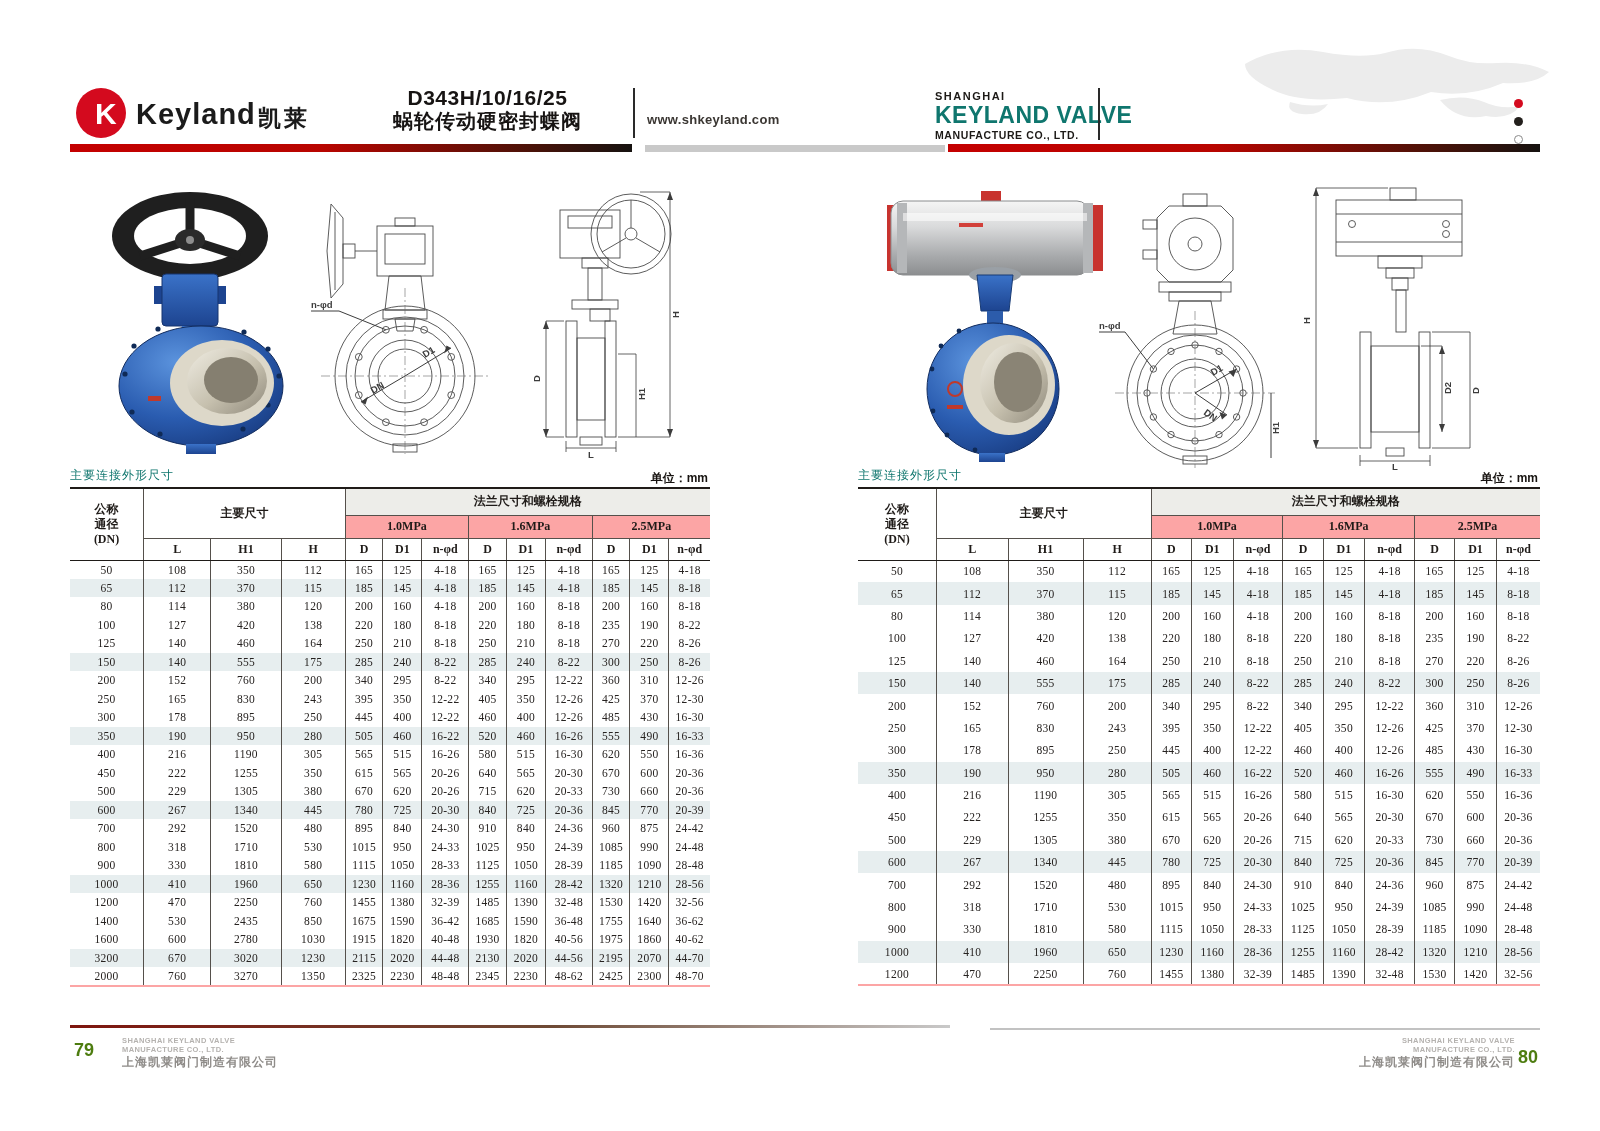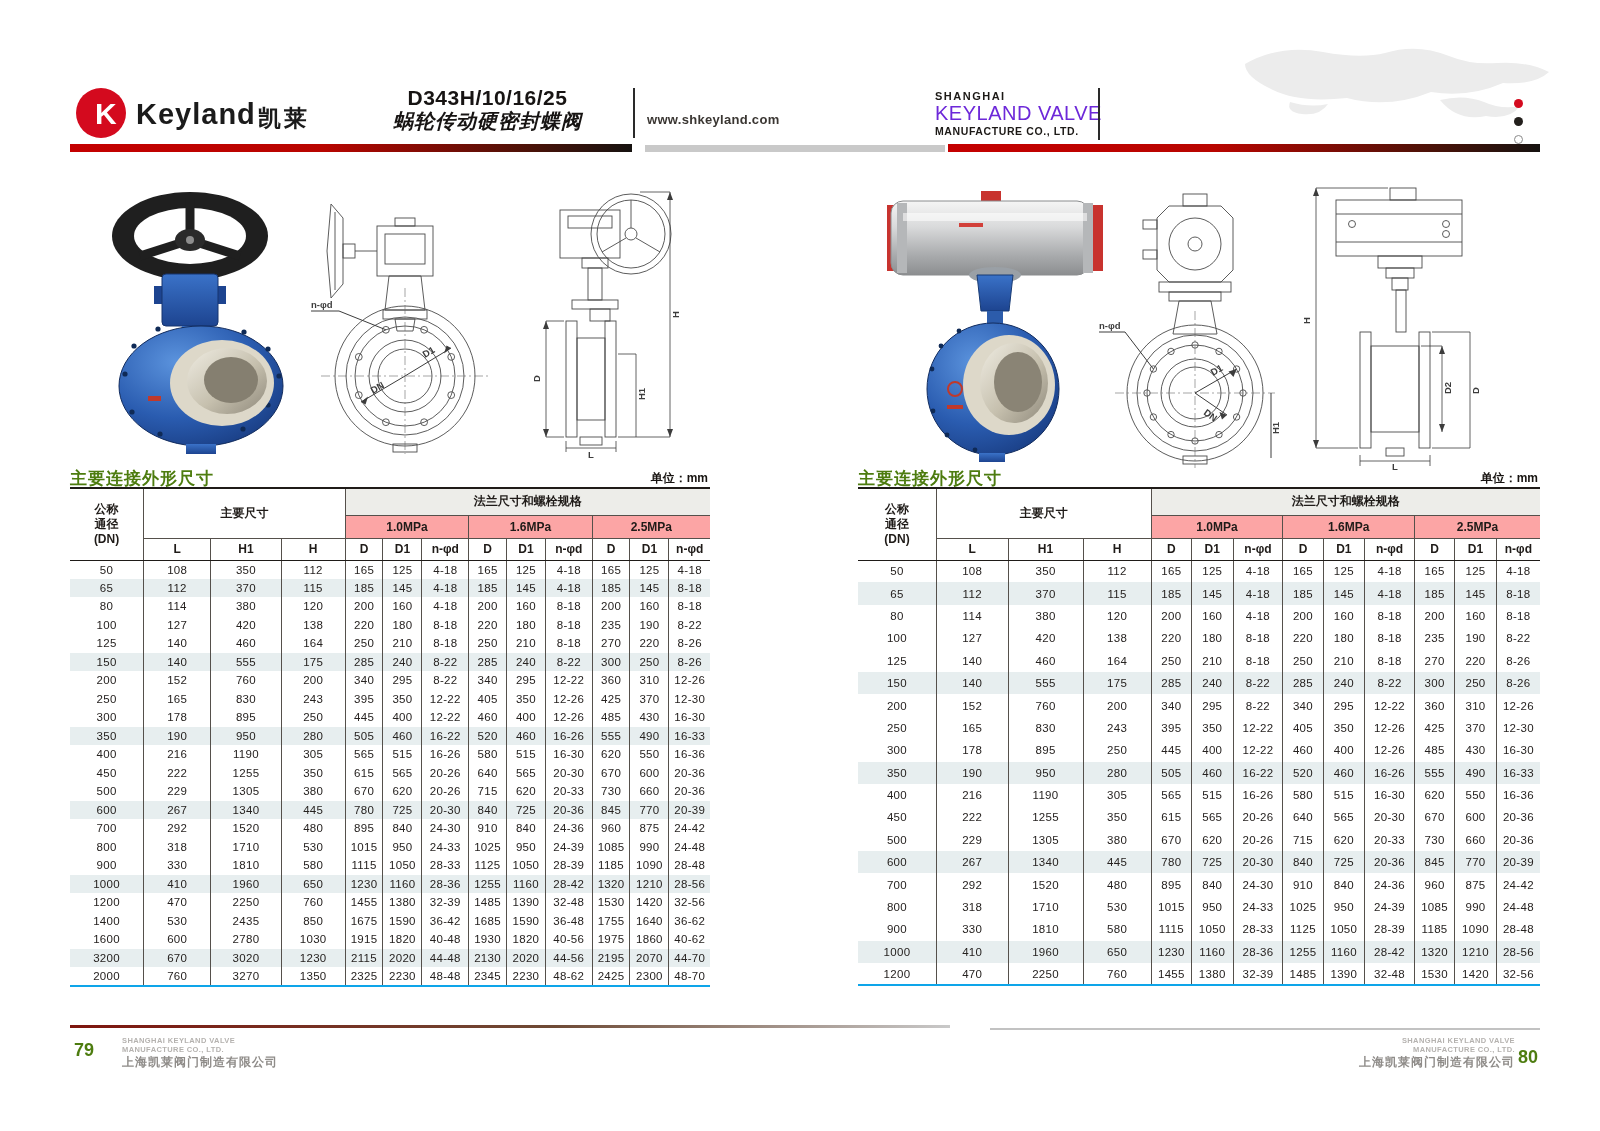--- a/index.html
+++ b/index.html
@@ -5,37 +5,37 @@
   html,body{margin:0;padding:0;background:#888;}
   .sheet{position:relative;width:1600px;height:1131px;background:#ffffff;overflow:hidden;
          font-family:"Liberation Sans","DejaVu Sans",sans-serif;color:#1d1d1d;}
   .abs{position:absolute;}
 
   
   .brand-name{font-size:29px;font-weight:bold;letter-spacing:1px;color:#1b1b1b;}
   .brand-cn{font-size:23px;font-weight:bold;color:#1b1b1b;letter-spacing:3px;}
   .model-block{text-align:center;line-height:1.15;}
   .model-num{font-size:21px;font-weight:bold;color:#171413;letter-spacing:.5px;}
-  .model-cn{font-size:20px;font-weight:bold;color:#171413;letter-spacing:1px;font-style:italic;}
+  .model-cn{font-size:20px;font-weight:bold;color:#171413;letter-spacing:1px;}
   .vdiv{width:2px;background:#2a2a2a;}
   .website{font-size:13px;font-weight:bold;color:#3a3632;letter-spacing:.3px;}
   .co-l1{font-size:11px;font-weight:bold;letter-spacing:1.5px;color:#1c1916;}
-  .co-l2{font-size:20px;font-weight:normal;letter-spacing:.5px;color:#6d28d9;}
+  .co-l2{font-size:23px;font-weight:bold;letter-spacing:.5px;color:#0f766e;}
   .co-l3{font-size:10.5px;font-weight:bold;letter-spacing:.6px;color:#1c1916;}
   .bar{height:8px;}
   .bar-red{background:linear-gradient(to right,#c40000 0%,#b80500 45%,#4a1208 82%,#161210 100%);}
   .bar-gray{background:#c9c9c9;height:7px;}
   .dot{width:9px;height:9px;border-radius:50%;}
 
   
   .table-wrap{position:absolute;}
-  .tbl-title{position:absolute;top:-20px;left:0;font-size:17px;font-weight:bold;color:#4d7c0f;letter-spacing:1px;}
+  .tbl-title{position:absolute;top:-20px;left:0;font-size:12px;font-weight:normal;color:#0f766e;letter-spacing:1px;}
   .tbl-unit{position:absolute;top:-17px;right:2px;font-size:12px;font-weight:bold;color:#171310;}
   table.dim{border-collapse:collapse;table-layout:fixed;width:100%;
-            border-top:2px solid #1f1b18;border-bottom:2px solid #0ea5e9;}
+            border-top:2px solid #1f1b18;border-bottom:2px solid #fca5a5;font-family:Liberation Serif, serif;}
   table.dim th,table.dim td{border-left:1px solid #55504b;padding:0;text-align:center;vertical-align:middle;}
   table.dim .nbl{border-left:none;}
   table.dim thead th{font-size:12px;font-weight:bold;color:#1f1b18;}
   .th-dn{white-space:pre-line;font-size:12px;line-height:1.25;border-bottom:1.5px solid #1f1b18;}
   .th-main{border-bottom:1px solid #55504b;}
   .th-flange{border-bottom:1px solid #55504b;background:#edede9;}
   .th-press{border-bottom:1px solid #55504b;background:#fca5a5;}
   .th-sub{border-bottom:1.5px solid #1f1b18;}
   table.dim tbody td{font-size:11.5px;color:#262220;letter-spacing:.3px;}
   table.dim tbody tr.alt{background:#e7eeef;}

